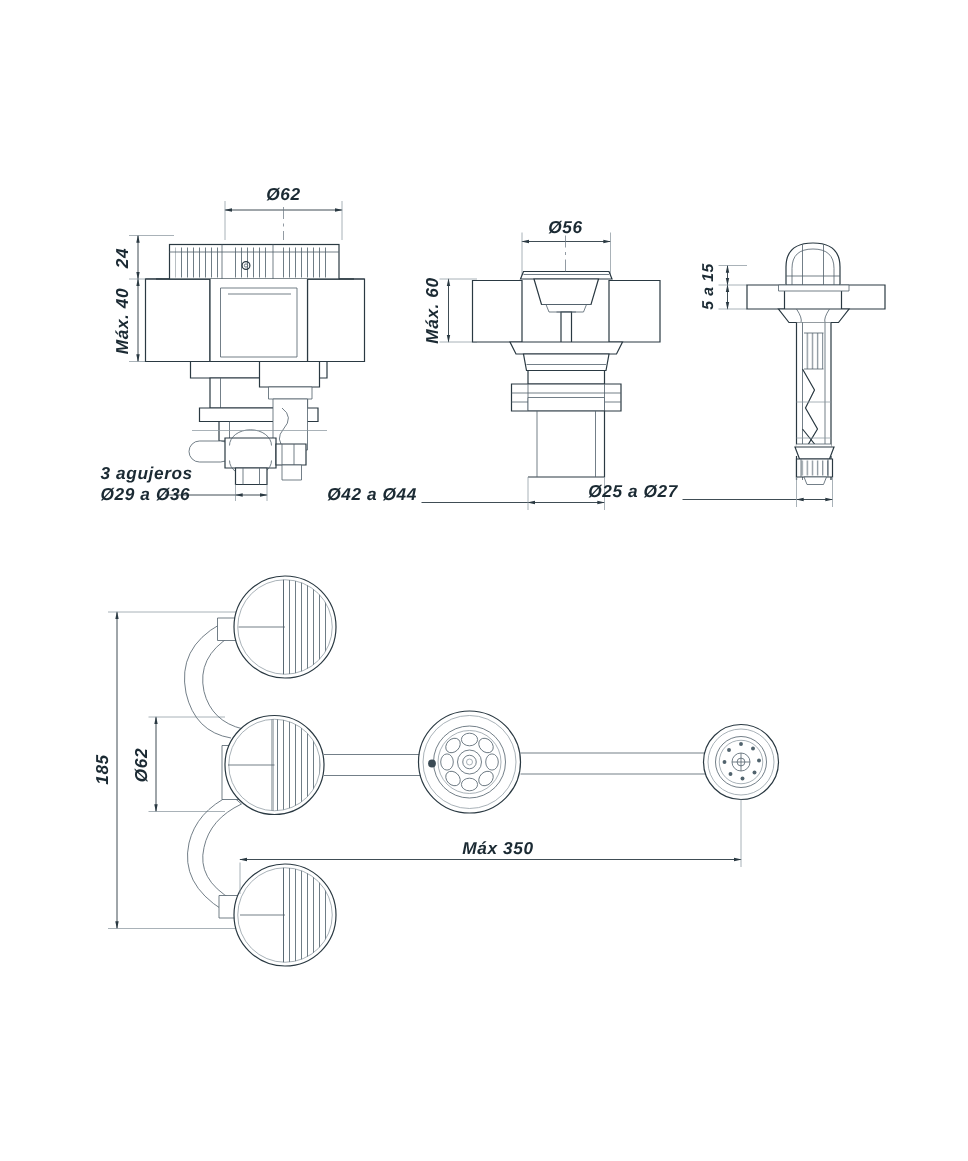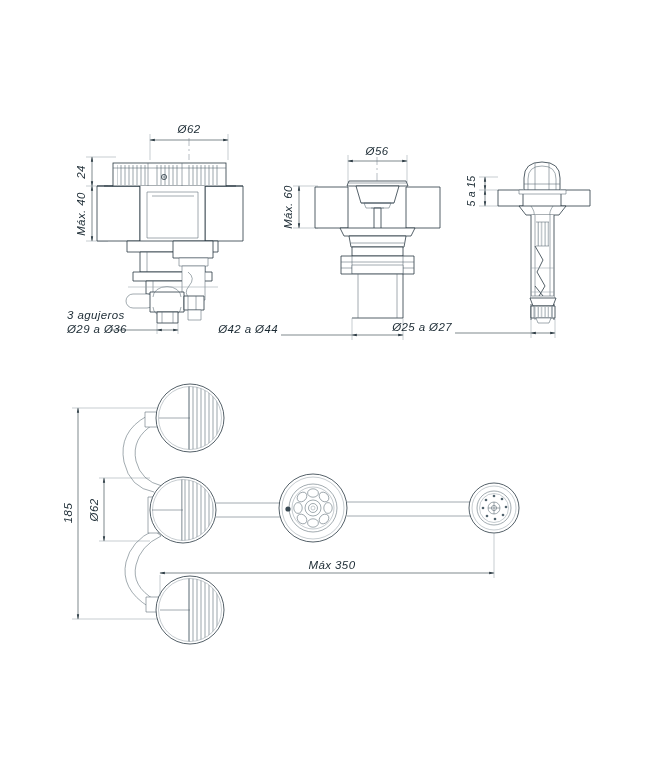--- a/index.html
+++ b/index.html
@@ -13,20 +13,21 @@
     height: 774px;
     font-family: "Liberation Sans", sans-serif;
     overflow: hidden;
     position: relative;
   }
   #drawing-root {
     position: absolute;
     left: 0; top: 0;
     width: 521px;
     height: 774px;
+    font-weight: bold;
   }
   svg.sheet {
     display: block;
     width: 645px;
     height: 774px;
     background: #ffffff;
   }
   text {
     font-family: "Liberation Sans", sans-serif;
     fill: #1b2a33;

